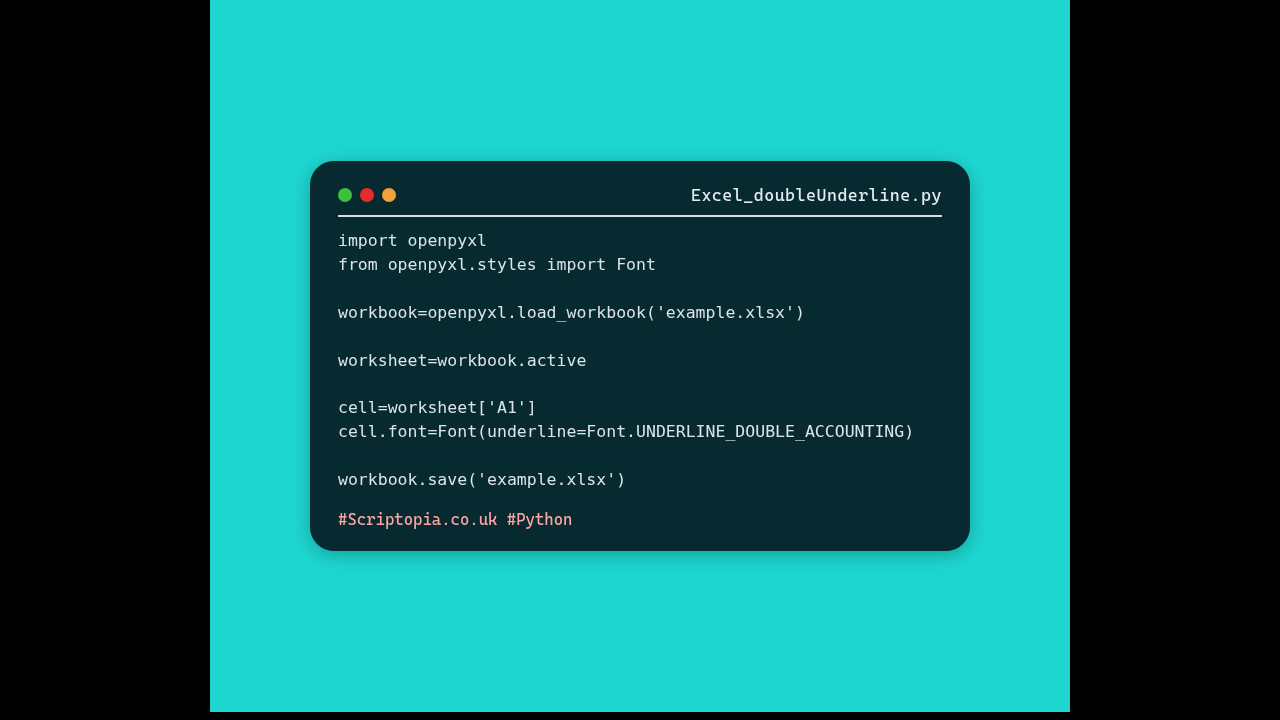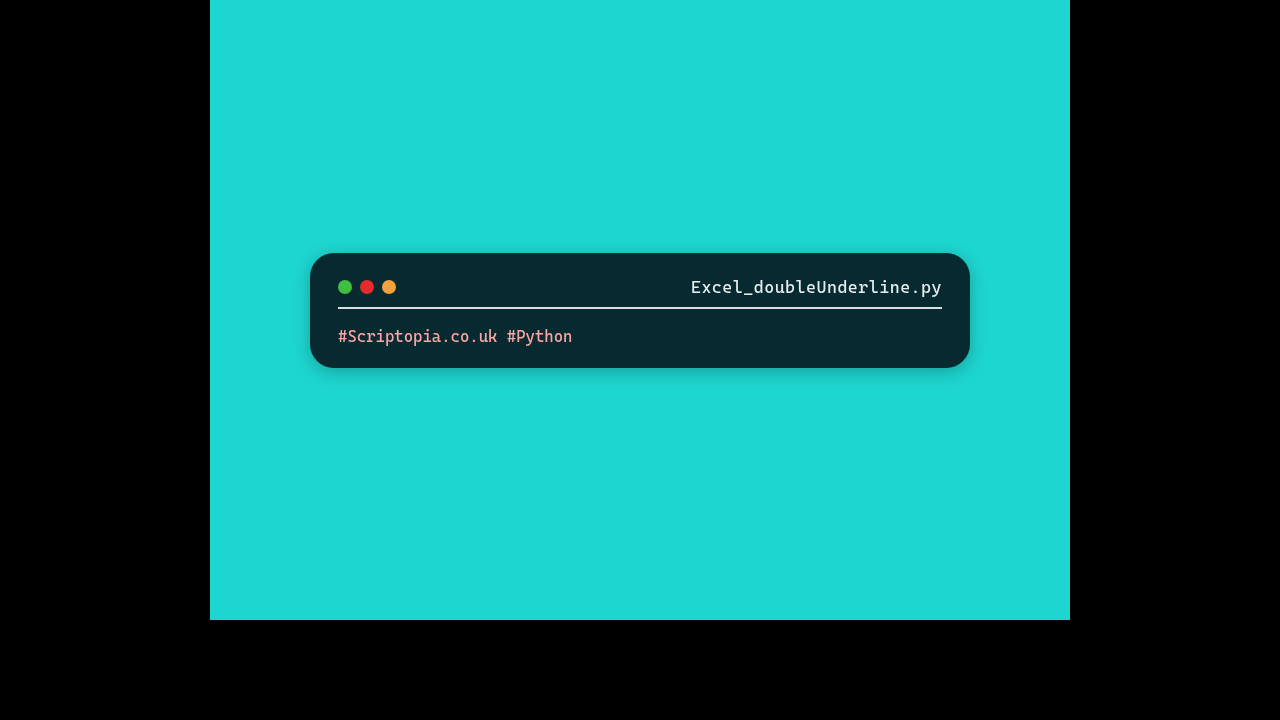--- a/index.html
+++ b/index.html
@@ -6,21 +6,21 @@
   html, body { width: 1280px; height: 720px; overflow: hidden; }
   body {
     background: #000;
     display: flex;
     justify-content: center;
     align-items: stretch;
     font-family: ui-monospace, "SF Mono", "Cascadia Code", Menlo, Consolas, monospace;
   }
   .stage {
     width: 860px;
-    height: 620px;
+    height: 712px;
     background: #1ed6d0;
     display: flex;
     justify-content: center;
     align-items: center;
   }
   .window {
     width: 660px;
     background: #072a30;
     border-radius: 24px;
     padding: 24px 28px 22px 28px;
@@ -65,15 +65,26 @@
 <div class="stage">
   <div class="window">
     <div class="titlebar">
       <div class="dots">
         <span class="dot green"></span>
         <span class="dot red"></span>
         <span class="dot orange"></span>
       </div>
       <div class="filename">Excel_doubleUnderline.py</div>
     </div>
+    <pre class="code" id="code-block">import openpyxl
+from openpyxl.styles import Font
+
+workbook=openpyxl.load_workbook('example.xlsx')
+
+worksheet=workbook.active
+
+cell=worksheet['A1']
+cell.font=Font(underline=Font.UNDERLINE_DOUBLE_ACCOUNTING)
+
+workbook.save('example.xlsx')</pre>
     <div class="footer">#Scriptopia.co.uk #Python</div>
   </div>
 </div>
 
 </body></html>

